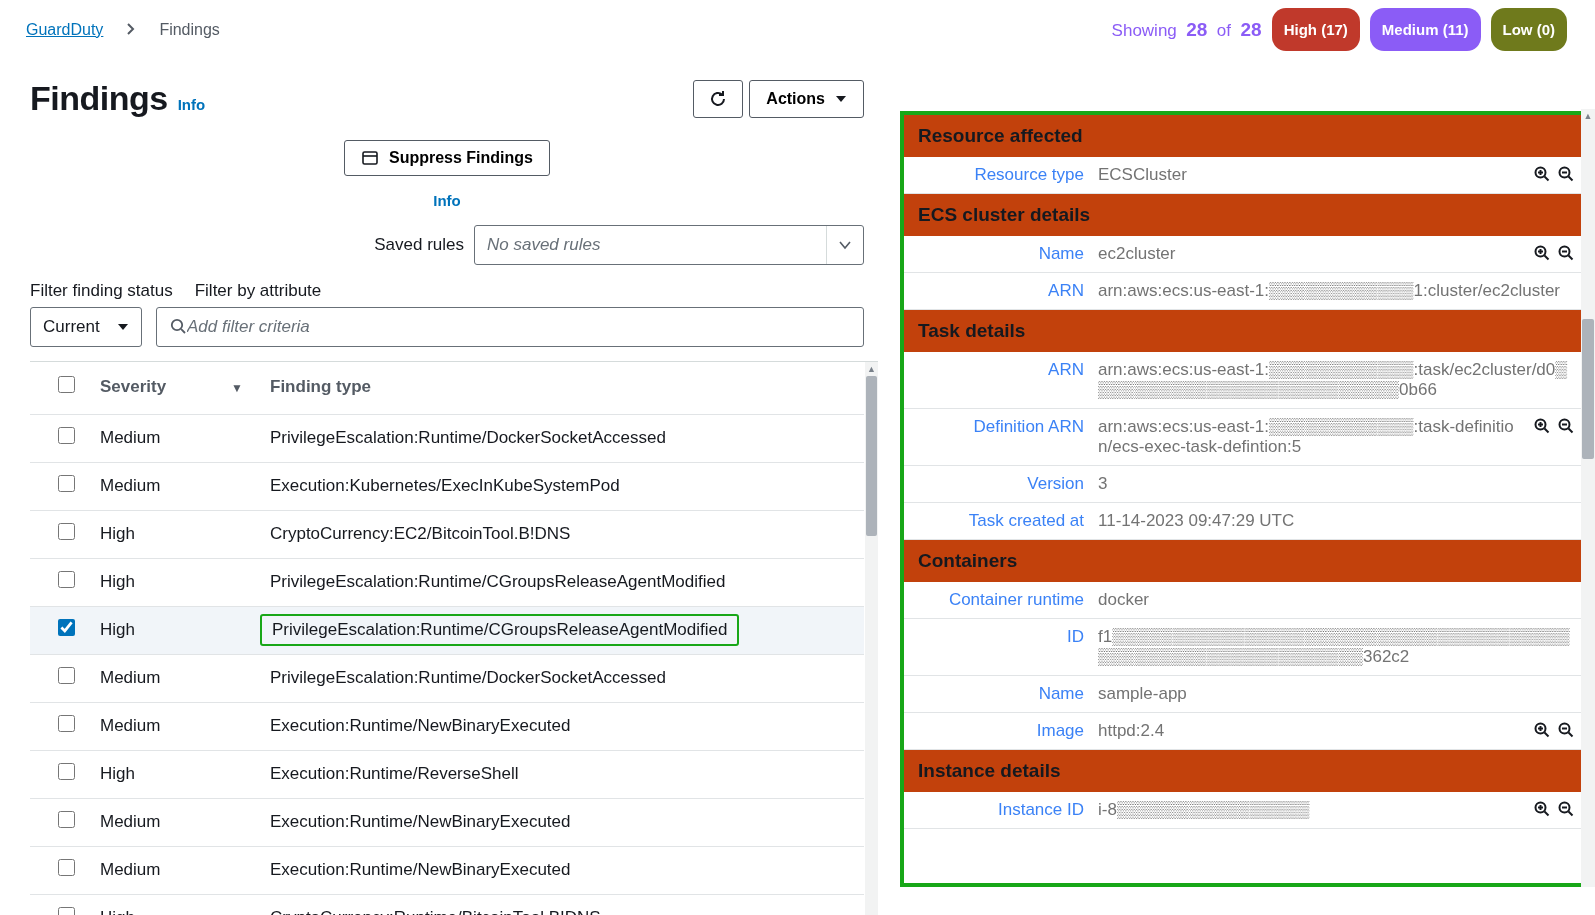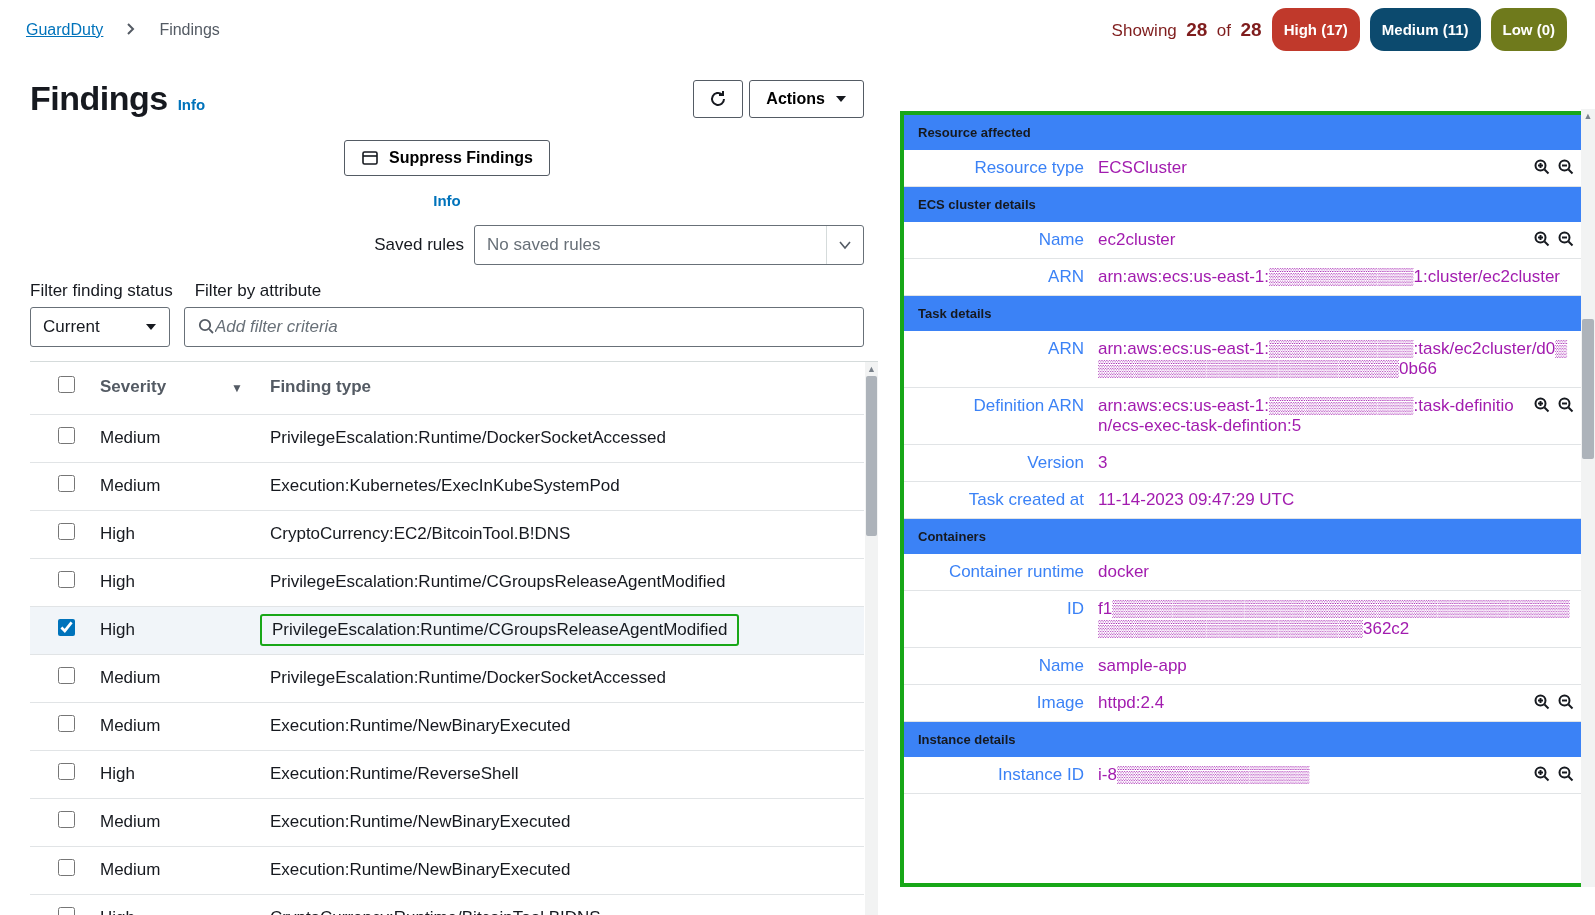--- a/index.html
+++ b/index.html
@@ -16,25 +16,25 @@
     display: flex;
     align-items: center;
     justify-content: space-between;
     padding: 8px 28px 8px 26px;
   }
   .breadcrumb { display: flex; align-items: center; gap: 24px; font-size: 16px; }
   .breadcrumb a { color: #0073bb; text-decoration: underline; font-weight: 500; cursor: pointer; }
   .breadcrumb .sep { color: #545b64; font-size: 16px; }
   .breadcrumb .current { color: #545b64; }
   .top-right { display: flex; align-items: center; gap: 10px; }
-  .showing { font-size: 17px; color: #7f1d1d; }
+  .showing { font-size: 17px; color: #8b5cf6; }
   .showing b { font-weight: 800; font-size: 19px; }
   .badge { color: #fff; border-radius: 14px; padding: 13px 12px; font-weight: 700; font-size: 15px; }
   .badge-high { background: #c0392b; }
-  .badge-med  { background: #0c4a6e; }
+  .badge-med  { background: #8b5cf6; }
   .badge-low  { background: #6f7a1c; }
   .body-row { display: flex; height: calc(100% - 44px); }
   .left-panel {
     width: 892px;
     padding: 20px 0 0 30px;
     position: relative;
     display: flex;
     flex-direction: column;
   }
   .page-title-row { display: flex; align-items: center; justify-content: space-between; padding-right: 28px; margin-bottom: 22px; }
@@ -64,26 +64,26 @@
     border-radius: 3px;
     background: #fff;
     height: 40px;
     display: flex;
     align-items: center;
     padding: 0 12px;
     position: relative;
     cursor: pointer;
   }
   .saved-rules-select { width: 390px; justify-content: space-between; }
-  .saved-rules-select .placeholder { color: #687078; font-size: 17px; }
+  .saved-rules-select .placeholder { color: #687078; font-style: italic; font-size: 17px; }
   .saved-rules-select .caret-box { border-left: 1px solid #d5dbdb; height: 100%; display: flex; align-items: center; padding-left: 12px; margin-left: 10px; }
   .heading-labels { display: flex; gap: 18px; font-size: 17px; font-weight: 400; color: #16191f; margin-bottom: 6px; }
   .heading-labels .lbl2 { margin-left: 4px; }
   .filters-row2 { display: flex; gap: 14px; padding-right: 28px; margin-bottom: 14px; }
-  .status-select { width: 140px; justify-content: space-between; font-size: 17px; }
+  .status-select { width: 112px; justify-content: space-between; font-size: 17px; }
   .filter-input {
     flex: 1;
     border: 1px solid #687078;
     border-radius: 3px;
     display: flex;
     align-items: center;
     padding: 0 12px;
     height: 40px;
   }
   .filter-input input {
@@ -176,40 +176,40 @@
   .right-scrollbar .scrollbar-thumb2 {
     position: absolute;
     left: 1px;
     width: 12px;
     top: 210px;
     height: 140px;
     background: #adb3ba;
     border-radius: 2px;
   }
   .section-head {
-    background: #3b82f6;
+    background: #c2410c;
     font-weight: 800;
-    font-size: 13px;
+    font-size: 19px;
     padding: 10px 14px;
   }
   .kv-row {
     display: flex;
     border-bottom: 1px solid #e1e4e6;
     font-size: 17px;
   }
   .kv-key {
     width: 190px;
     text-align: right;
     padding: 8px 10px 8px 8px;
     color: #3b82f6;
   }
   .kv-val {
     flex: 1;
     padding: 8px 6px 8px 4px;
-    color: #a21caf;
+    color: #737373;
     display: flex;
     align-items: flex-start;
     gap: 6px;
     word-break: break-all;
   }
   .val-text { flex: 1; }
   .zoom-icons { display: flex; gap: 6px; margin-left: auto; align-items: center; }
   .zoom-icons svg { cursor: pointer; }
 </style>
 </head>

